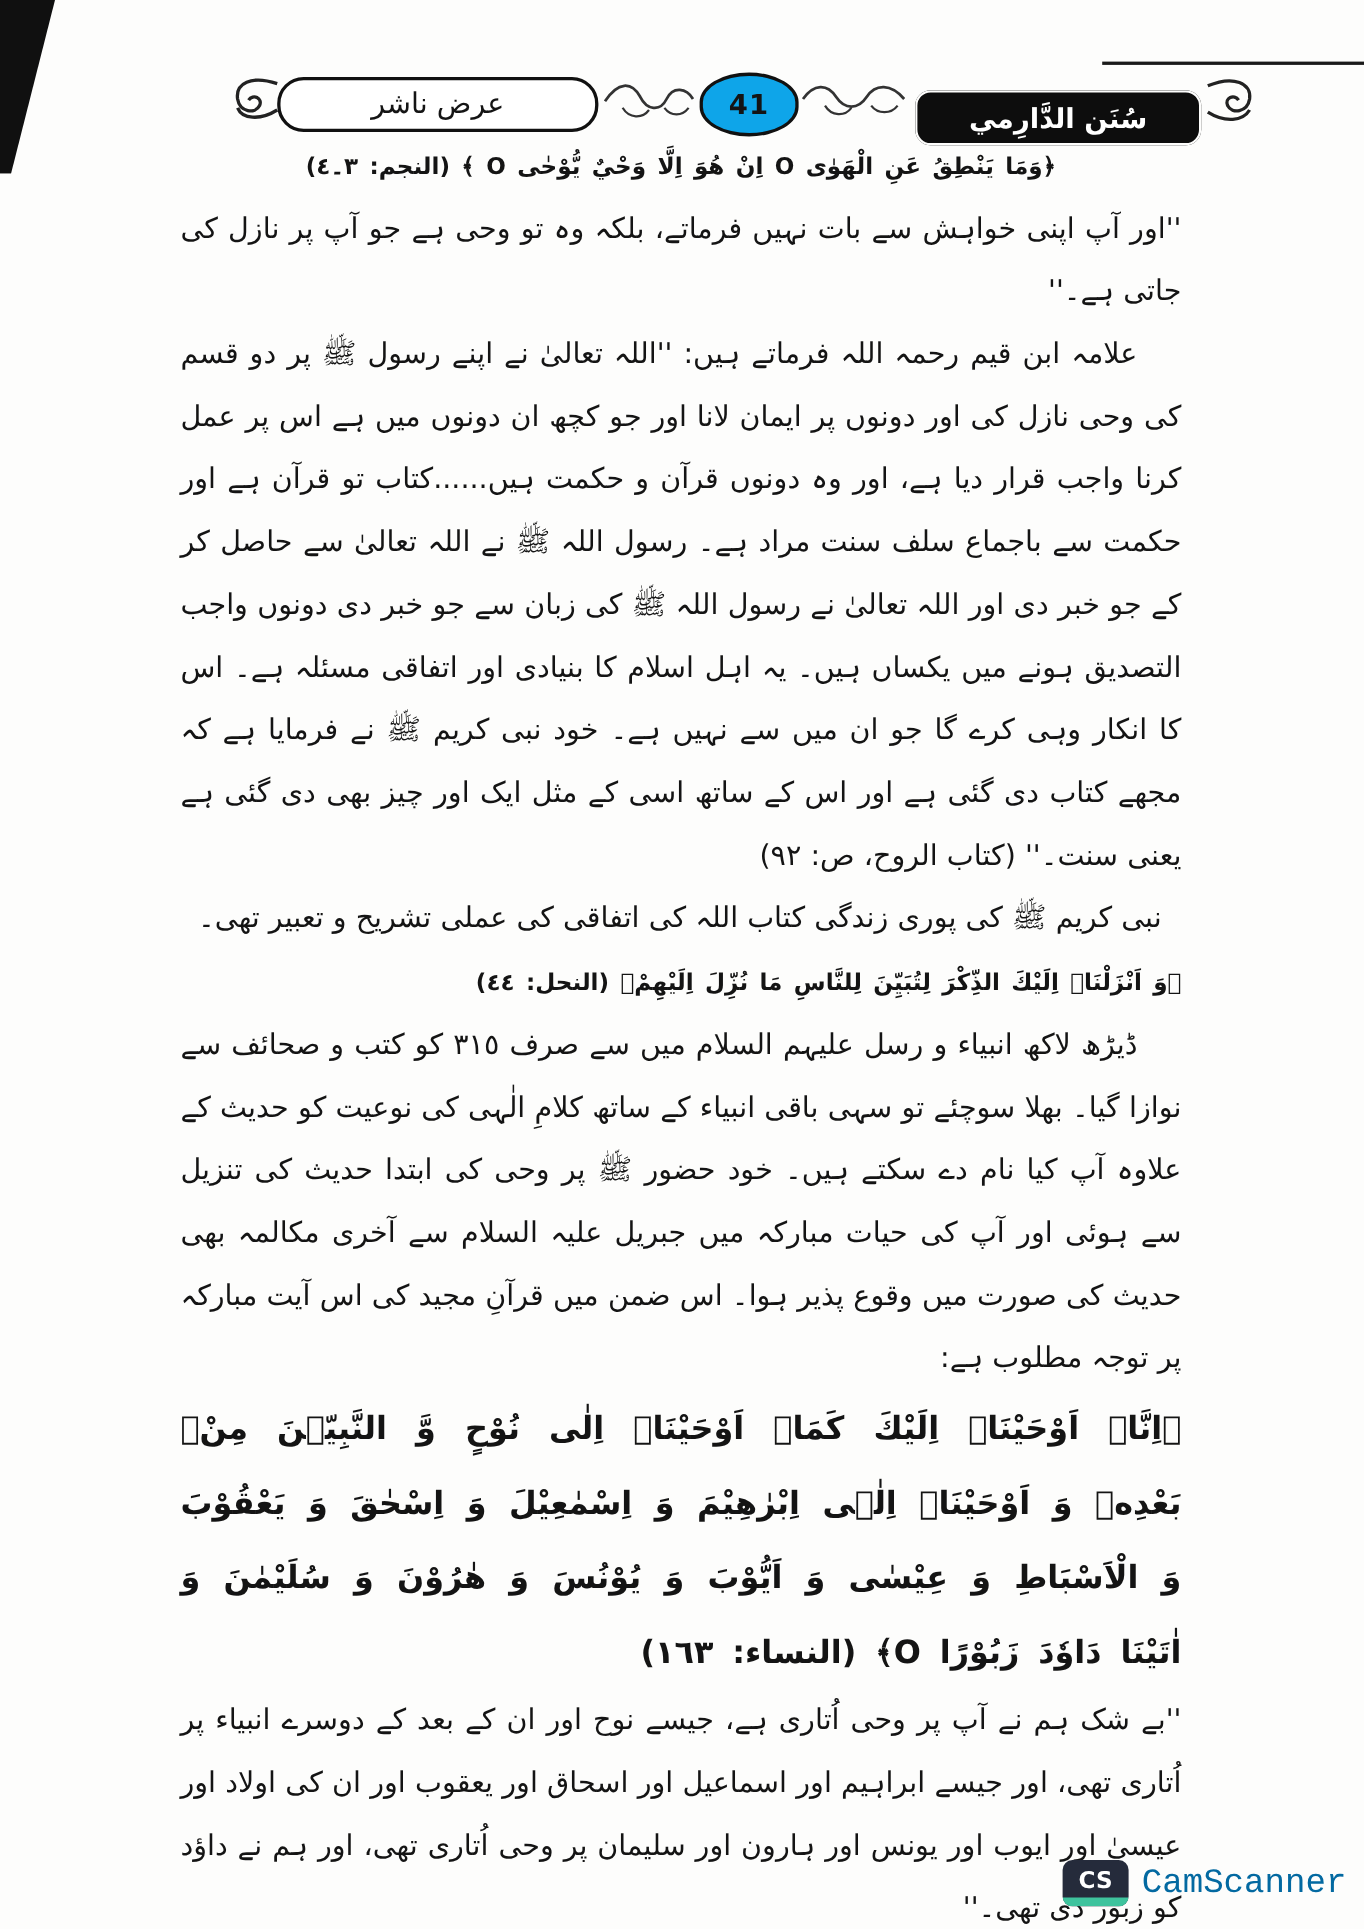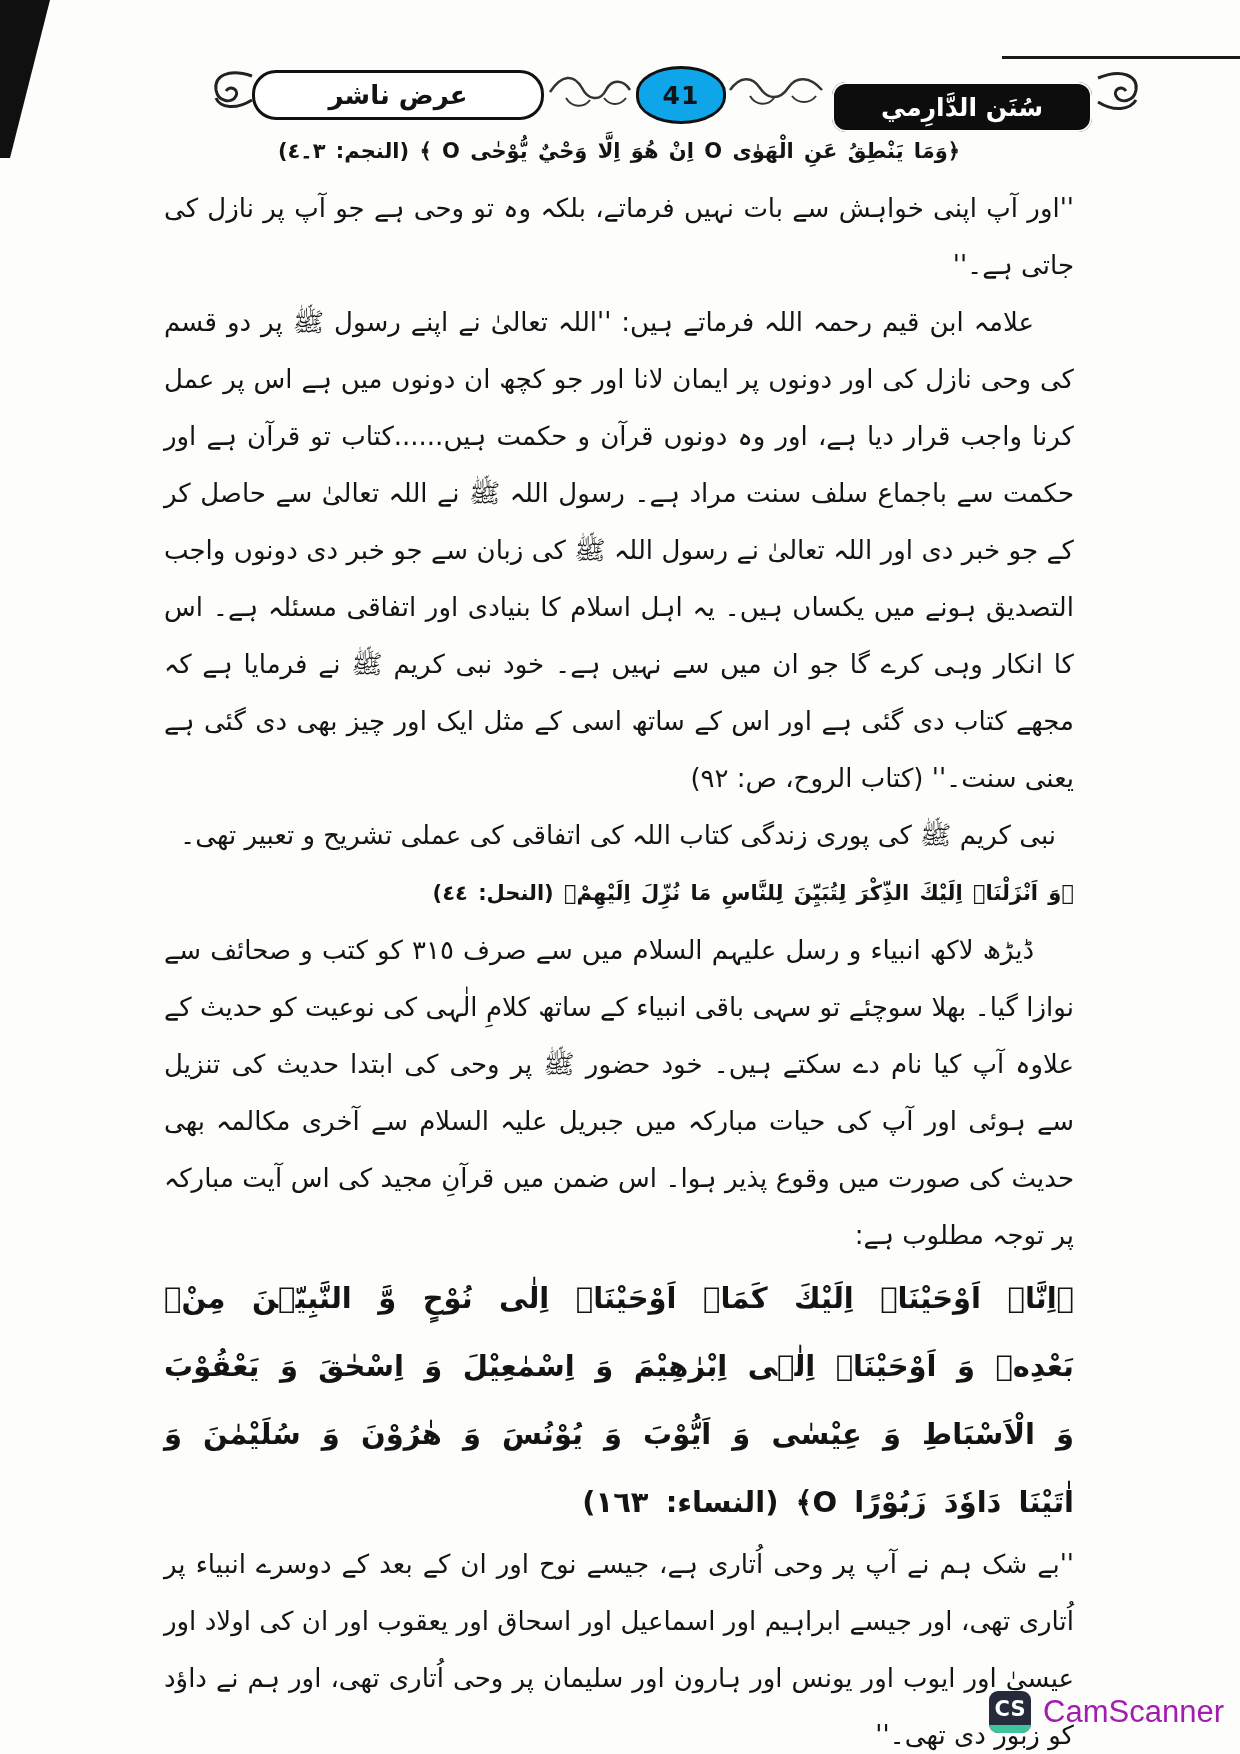--- a/index.html
+++ b/index.html
@@ -15,21 +15,21 @@
   .top-right-rule{
     position:absolute;top:56px;left:1002px;right:0;height:3px;background:#1a1a1a;
   }
   
   .header{position:absolute;top:60px;left:0;right:0;height:60px;}
   .h-curl{position:absolute;top:6px;}
   .h-pill-left{
     position:absolute;left:252px;top:10px;width:286px;height:44px;
     border:3px solid #111;border-radius:24px;background:#fff;
     display:flex;align-items:center;justify-content:center;
-    font-weight:bold;font-size:26px;direction:rtl;
+    font-weight:normal;font-size:26px;direction:rtl;
   }
   .h-badge{
     position:absolute;left:636px;top:6px;width:84px;height:52px;
     border:3px solid #111;border-radius:50%/46%;background:#0ea5e9;
     display:flex;align-items:center;justify-content:center;
     font-weight:bold;font-size:25px;letter-spacing:1px;
   }
   .h-band-right{
     position:absolute;left:832px;top:22px;width:260px;height:50px;
     background:#0d0d0d;border-radius:14px;
@@ -59,31 +59,31 @@
   .body-par{
     font-size:26px;line-height:57px;text-align:justify;text-indent:40px;
   }
   .body-par.no-indent{text-indent:18px;}
   
   .watermark{
     position:absolute;right:16px;bottom:20px;height:44px;
     display:flex;align-items:center;gap:12px;
   }
   .cs-icon{
-    position:relative;width:42px;height:42px;border-radius:9px;overflow:hidden;
+    position:relative;width:60px;height:42px;border-radius:9px;overflow:hidden;
     background:#252b3b;display:flex;align-items:center;justify-content:center;
   }
   .cs-icon .cs-text{
     color:#fff;font-weight:bold;font-size:21px;margin-bottom:6px;
     font-family:"DejaVu Sans",sans-serif;
   }
   .cs-strip{position:absolute;left:0;right:0;bottom:0;height:8px;background:#3ec39d;}
   .cs-label{
-    font-family:Liberation Sans, sans-serif;
-    font-size:31px;color:#a21caf;
+    font-family:Liberation Mono, monospace;
+    font-size:31px;color:#0369a1;
   }
 </style>
 </head>
 <body>
 
 <div class="corner-wedge"></div>
 <div class="top-right-rule"></div>
 
 <div class="header">
 

